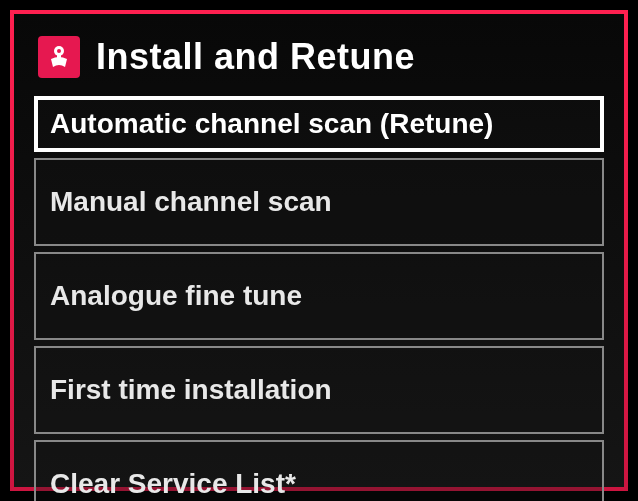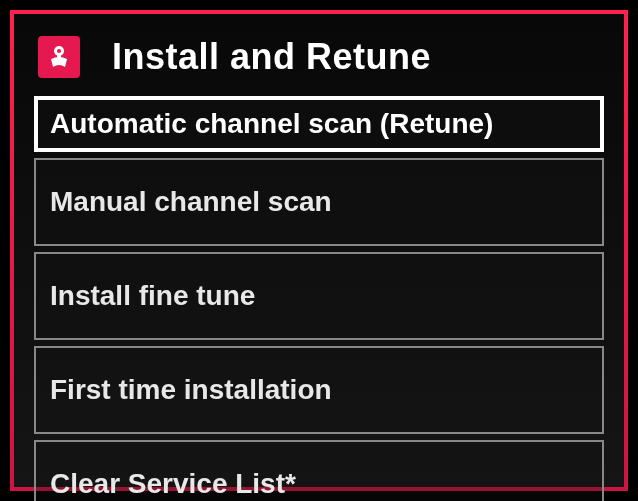--- a/index.html
+++ b/index.html
@@ -21,21 +21,21 @@
       border: 4px solid;
       border-image: linear-gradient(to bottom, #ff2050, #cc1540) 1;
       border-radius: 10px;
       padding: 16px 20px;
       display: flex;
       flex-direction: column;
     }
     .header {
       display: flex;
       align-items: center;
-      gap: 32px;
+      gap: 16px;
       padding: 6px 4px 18px 4px;
     }
     .header-icon {
       width: 42px;
       height: 42px;
       background: #e61850;
       border-radius: 4px;
       display: flex;
       align-items: center;
       justify-content: center;
@@ -88,21 +88,21 @@
     <div class="header-title">Install and Retune</div>
   </div>
   <div class="menu">
     <div class="menu-item selected">
       <span>Automatic channel scan (Retune)</span>
     </div>
     <div class="menu-item">
       <span>Manual channel scan</span>
     </div>
     <div class="menu-item">
-      <span>Install fine tune</span>
+      <span>Analogue fine tune</span>
     </div>
     <div class="menu-item">
       <span>First time installation</span>
     </div>
     <div class="menu-item">
       <span>Clear Service List*</span>
     </div>
   </div>
 </div>
 

